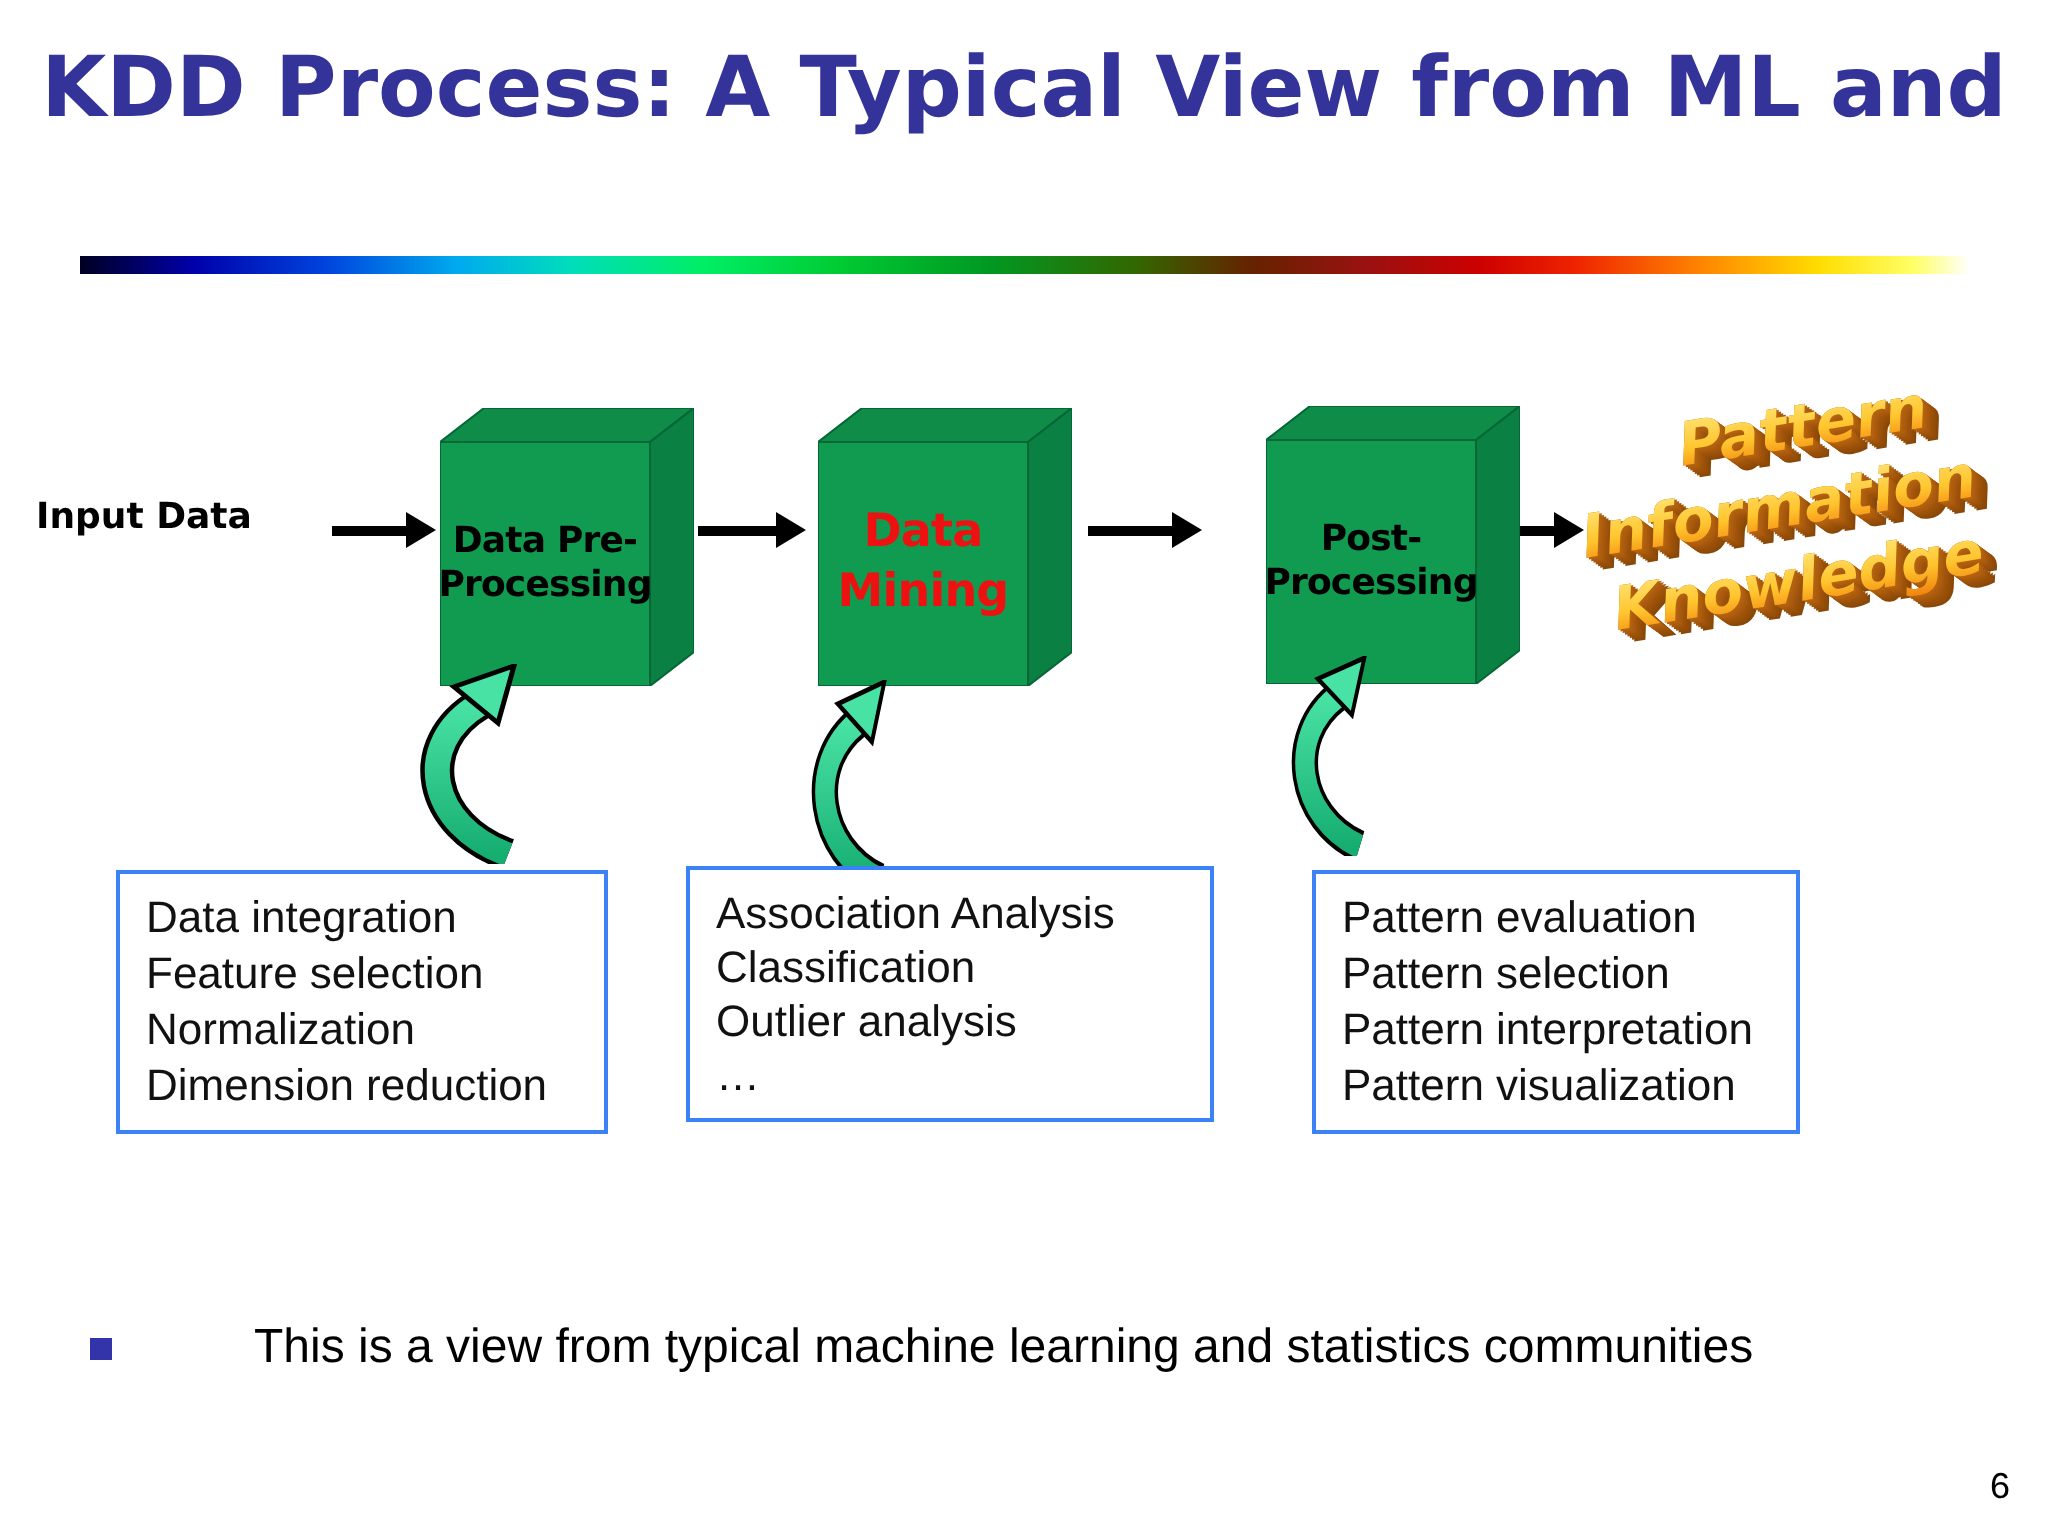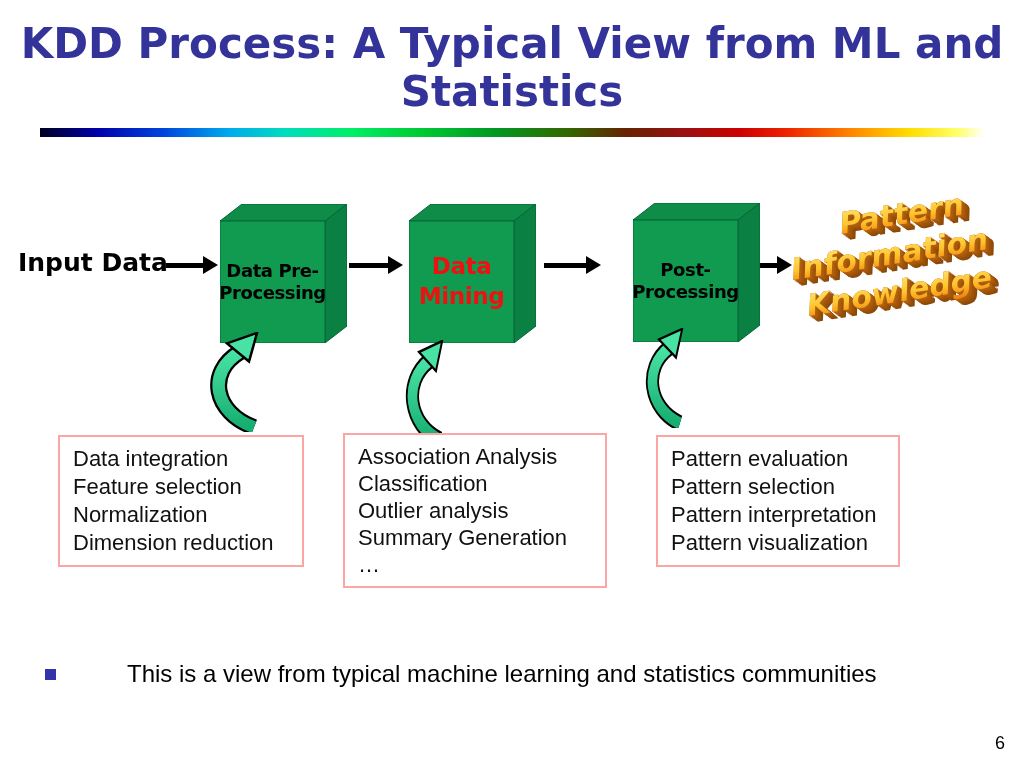--- a/index.html
+++ b/index.html
@@ -14,21 +14,21 @@
   
   .rainbow{position:absolute;left:40px;top:128px;width:945px;height:9px;
     background:linear-gradient(90deg,
       #000022 0%, #0000aa 6%, #0044dd 13%, #00aaee 20%, #00ddbb 26%,
       #00ee66 33%, #00cc33 40%, #009922 48%, #336600 56%, #662200 62%,
       #991111 68%, #cc0000 74%, #ee2200 79%, #ff8800 86%, #ffdd00 92%,
       #ffff66 97%, #ffffff 100%);}
 
   
   .input-label{position:absolute;left:18px;top:248px;font-family:"DejaVu Sans","Liberation Sans",sans-serif;
-               font-weight:bold;font-size:25px;color:#000;}
+               font-weight:bold;font-size:18px;color:#000;}
 
   
   .harrow{position:absolute;display:flex;align-items:center;height:18px;}
   .harrow .shaft{flex:1;height:5px;background:#000;}
   .harrow .head{width:0;height:0;border-left:15px solid #000;
                 border-top:9px solid transparent;border-bottom:9px solid transparent;}
 
   
   .cube{position:absolute;width:127px;height:139px;}
   .cube svg{position:absolute;left:0;top:0;width:100%;height:100%;}
@@ -47,40 +47,39 @@
   .wa-line{position:relative;height:38px;white-space:nowrap;
            font-family:"DejaVu Sans","Liberation Sans",sans-serif;
            font-style:italic;font-weight:bold;font-size:30px;line-height:36px;}
   .wa-shadow{position:absolute;left:0;top:0;color:var(--wordart-depth);
       text-shadow:1px 1px 0 var(--wordart-depth),2px 2px 0 #ad5d0d,3px 3px 0 #a6580c,
                   4px 4px 0 #9f530a,5px 5px 0 #985009,6px 6px 0 #914c08,7px 7px 0 #8a4807;}
   .wa-face{position:relative;background:linear-gradient(180deg,#ffe87a 0%,var(--wordart-gold) 55%,#f07c0a 100%);
            -webkit-background-clip:text;background-clip:text;color:transparent;}
 
   
-  .list-box{position:absolute;background:#fff;border:2px solid #fca5a5;
+  .list-box{position:absolute;background:#fff;border:2px solid #3b82f6;
             padding:8px 13px;font-size:22px;line-height:28px;color:#111;}
   .list-box.mid{line-height:27px;}
 
   
   .bullet-row{position:absolute;left:45px;top:660px;display:flex;align-items:flex-start;gap:35px;}
   .bullet-square{width:11px;height:11px;background:var(--bullet);margin-top:9px;flex:0 0 auto;}
   .bullet-text{margin-left:36px;font-size:24px;color:#000;}
 
   
   .page-number{position:absolute;left:995px;top:733px;font-size:18px;color:#000;}
 </style>
 </head>
 <body>
 
 <div class="slide">
 
   <div class="title">
     <div>KDD Process: A Typical View from ML and</div>
-    <div>Statistics</div>
   </div>
 
   <div class="rainbow"></div>
 
   <div class="input-label">Input Data</div>
 
   <div class="harrow" style="left:166px;top:256px;width:52px;">
     <span class="shaft"></span>
     <span class="head"></span>
   </div>
@@ -176,21 +175,20 @@
     <div>Data integration</div>
     <div>Feature selection</div>
     <div>Normalization</div>
     <div>Dimension reduction</div>
   </div>
 
   <div class="list-box mid" style="left:343px;top:433px;width:234px;">
     <div>Association Analysis</div>
     <div>Classification</div>
     <div>Outlier analysis</div>
-    <div>Summary Generation</div>
     <div>…</div>
   </div>
 
   <div class="list-box" style="left:656px;top:435px;width:214px;">
     <div>Pattern evaluation</div>
     <div>Pattern selection</div>
     <div>Pattern interpretation</div>
     <div>Pattern visualization</div>
   </div>
 

